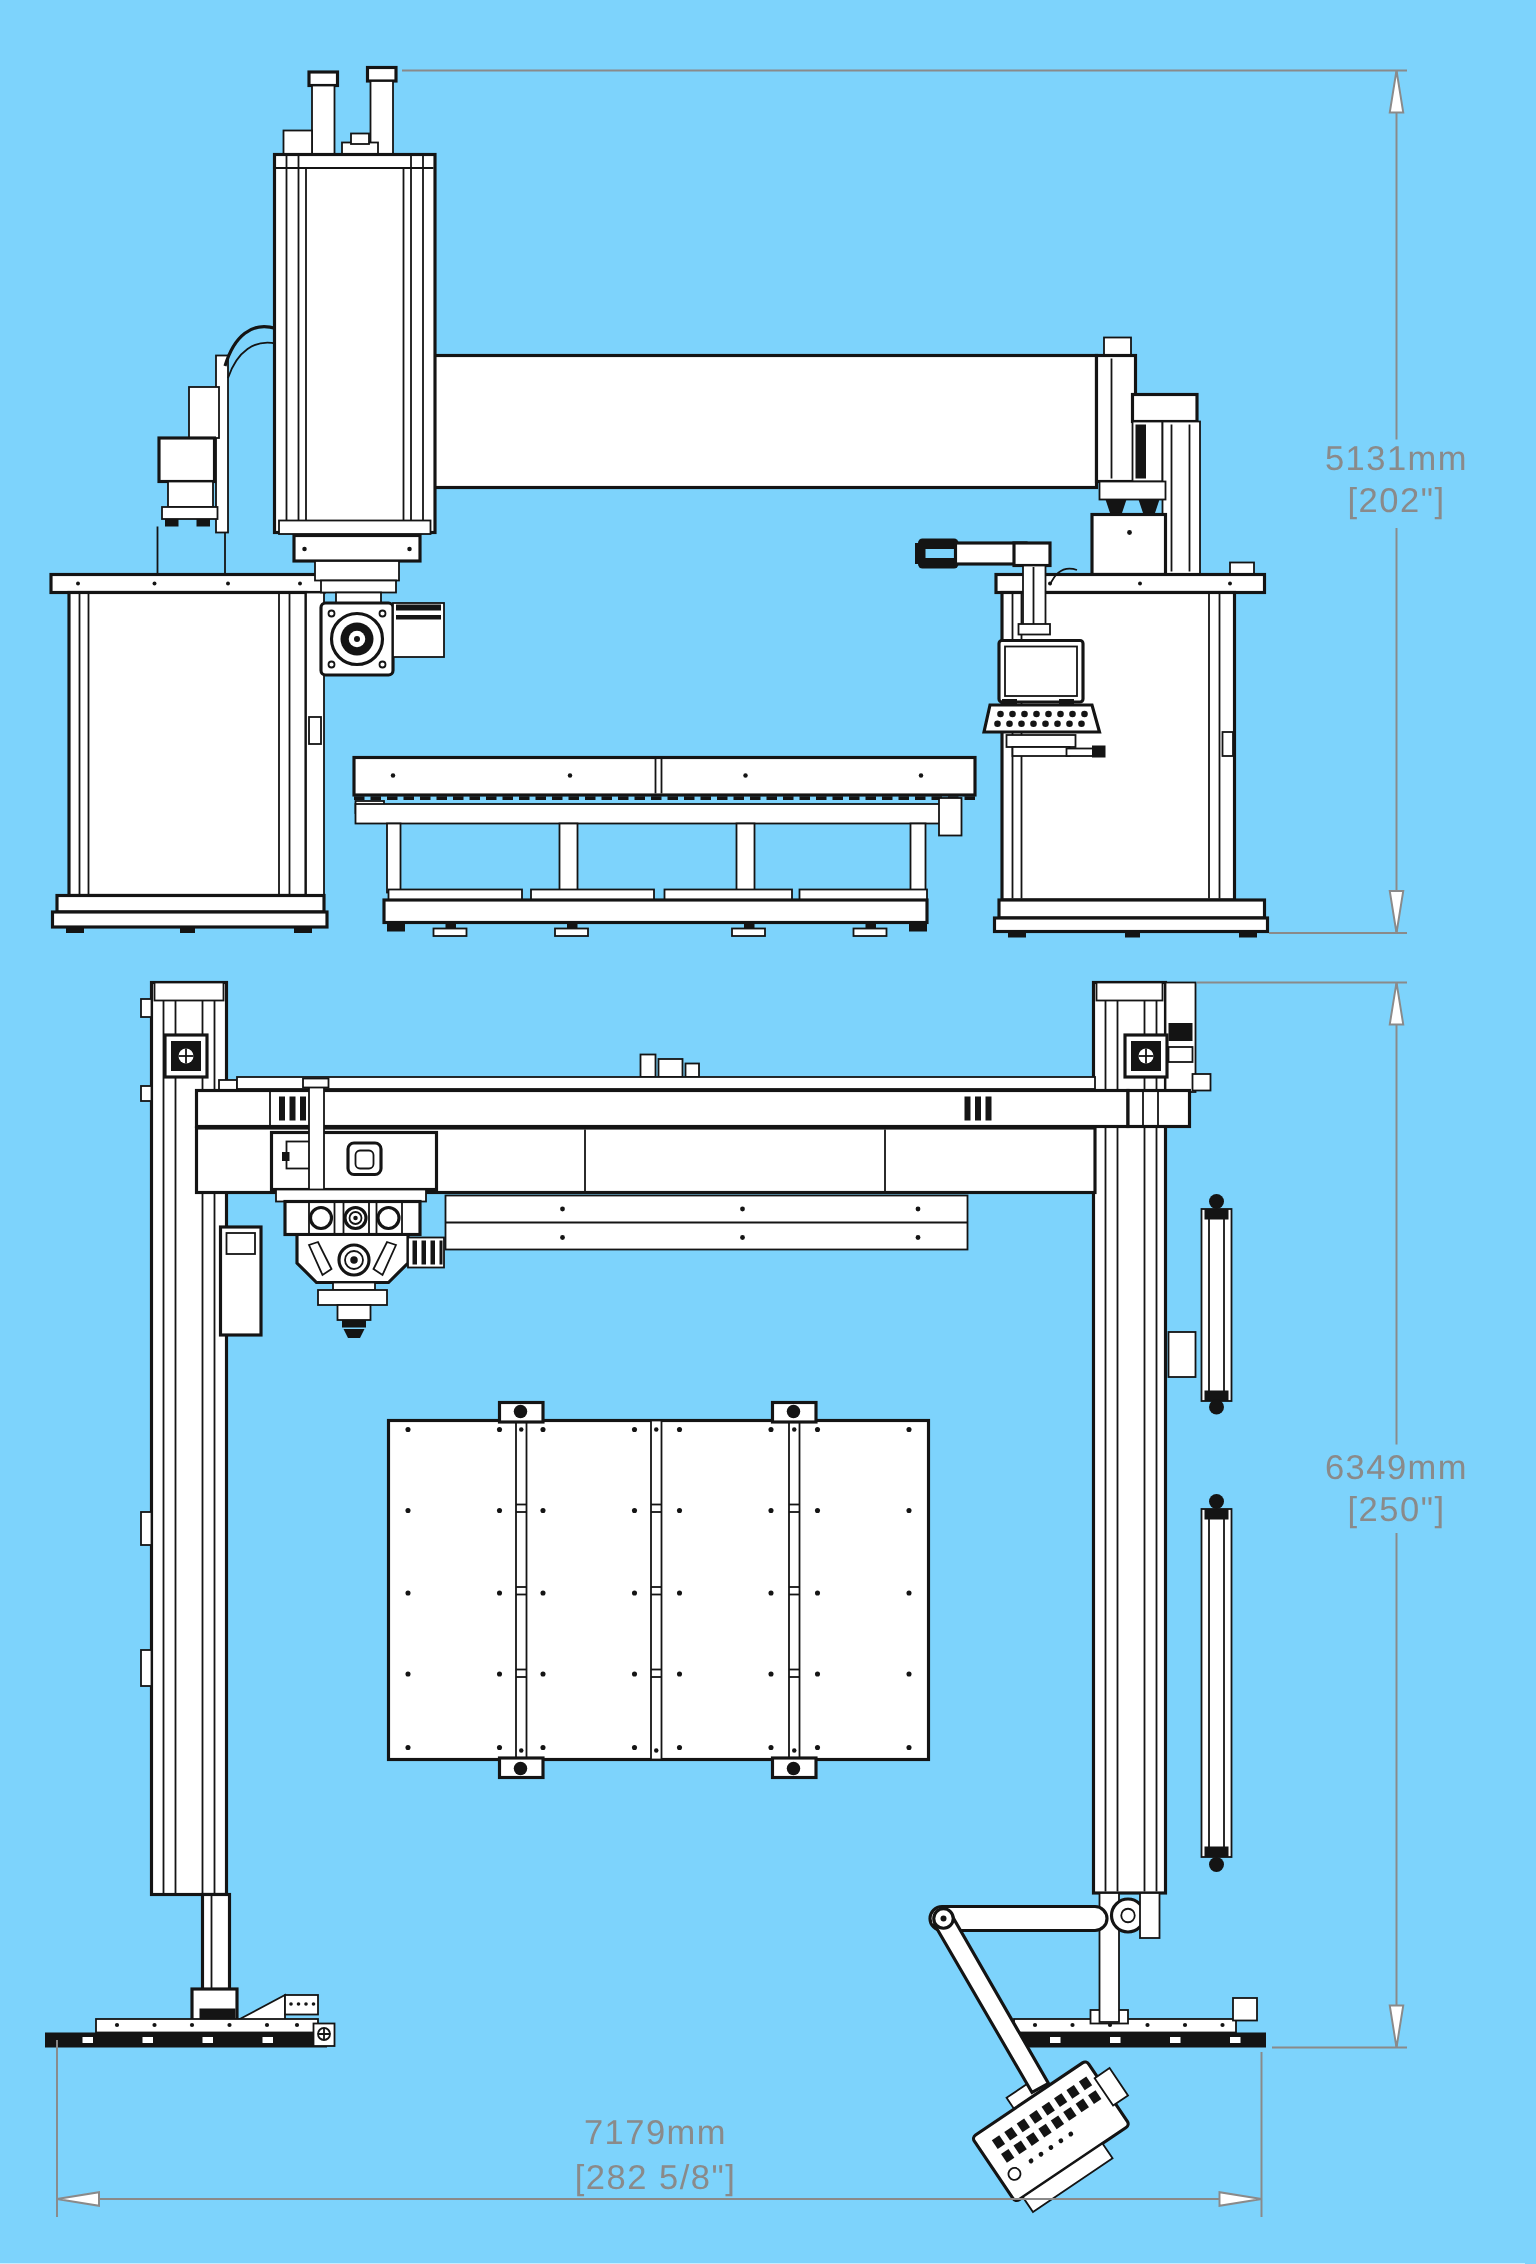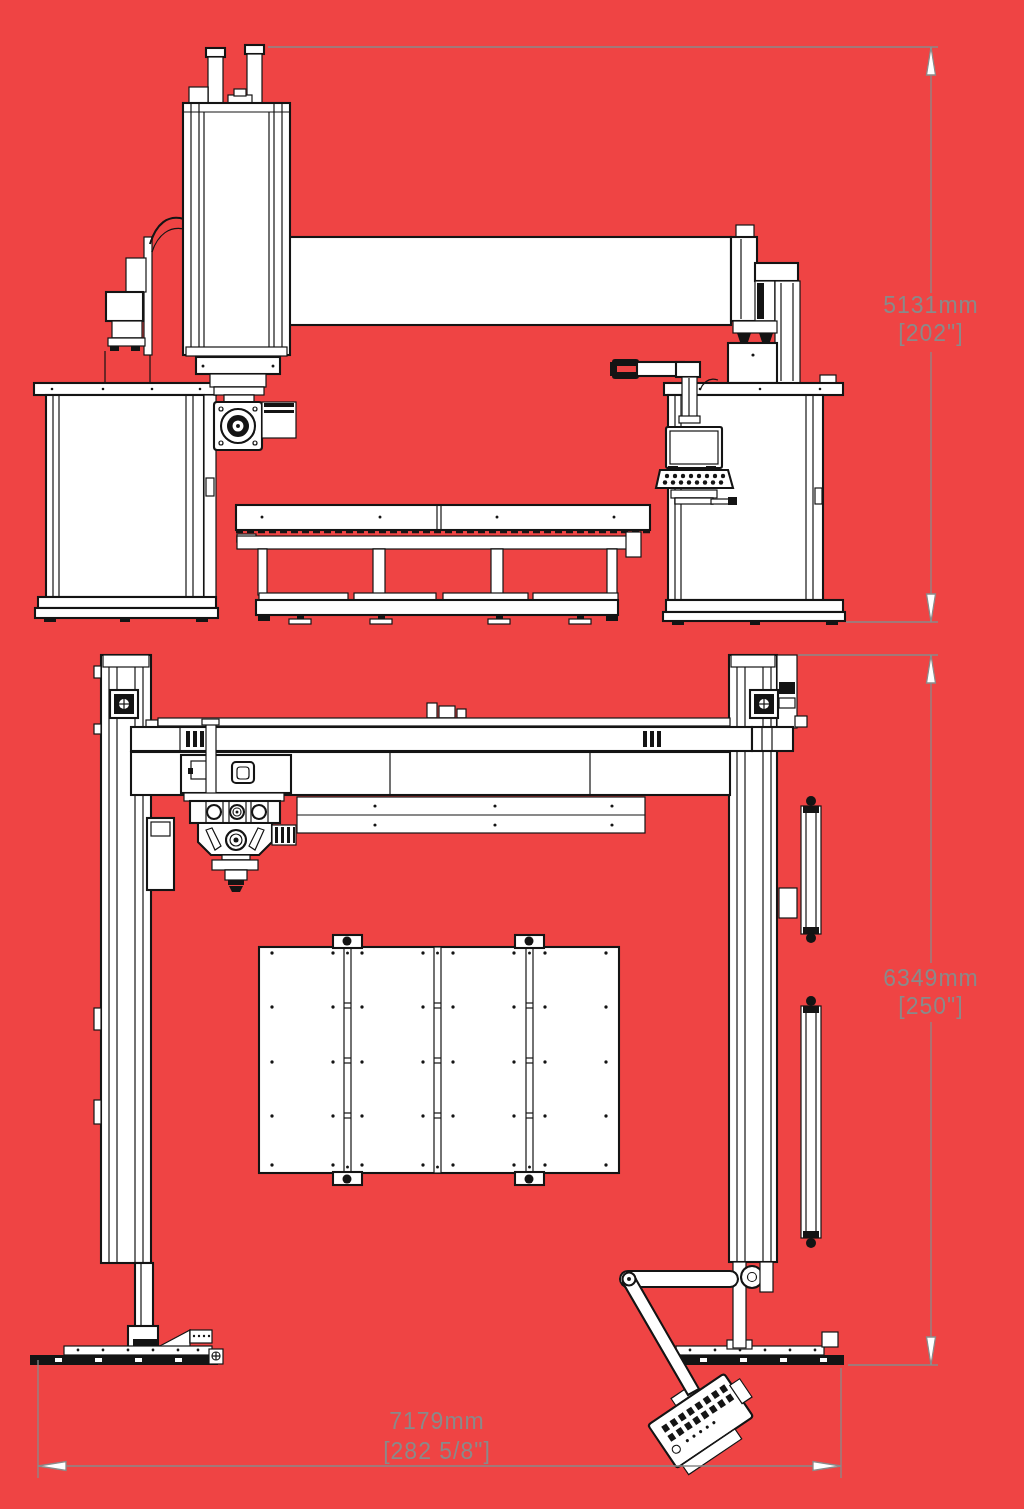--- a/index.html
+++ b/index.html
@@ -1,16 +1,16 @@
 <!DOCTYPE html>
 <html><head>
 <meta charset="utf-8">
 <style>
   html,body{margin:0;padding:0;background:#ffffff;}
-  .page{position:relative;width:1024px;height:1509px;background:#ef4444;overflow:hidden;}
+  .page{position:relative;width:1024px;height:1509px;background:#7dd3fc;overflow:hidden;}
   .ln{fill:none;stroke:#141414;stroke-width:1.2;}
   .l2{fill:none;stroke:#141414;stroke-width:2.1;}
   .fw{fill:#ffffff;}
   .fd{fill:#141414;stroke:none;}
   .dim{fill:none;stroke:#8a8a8a;stroke-width:1.3;}
   .dimf{fill:#ffffff;stroke:#8a8a8a;stroke-width:1.3;}
   .dtxt{fill:#8a8a8a;font-family:"Liberation Sans",sans-serif;font-size:23px;letter-spacing:1px;text-anchor:middle;font-weight:400;}
 </style>
 </head>
 <body>

